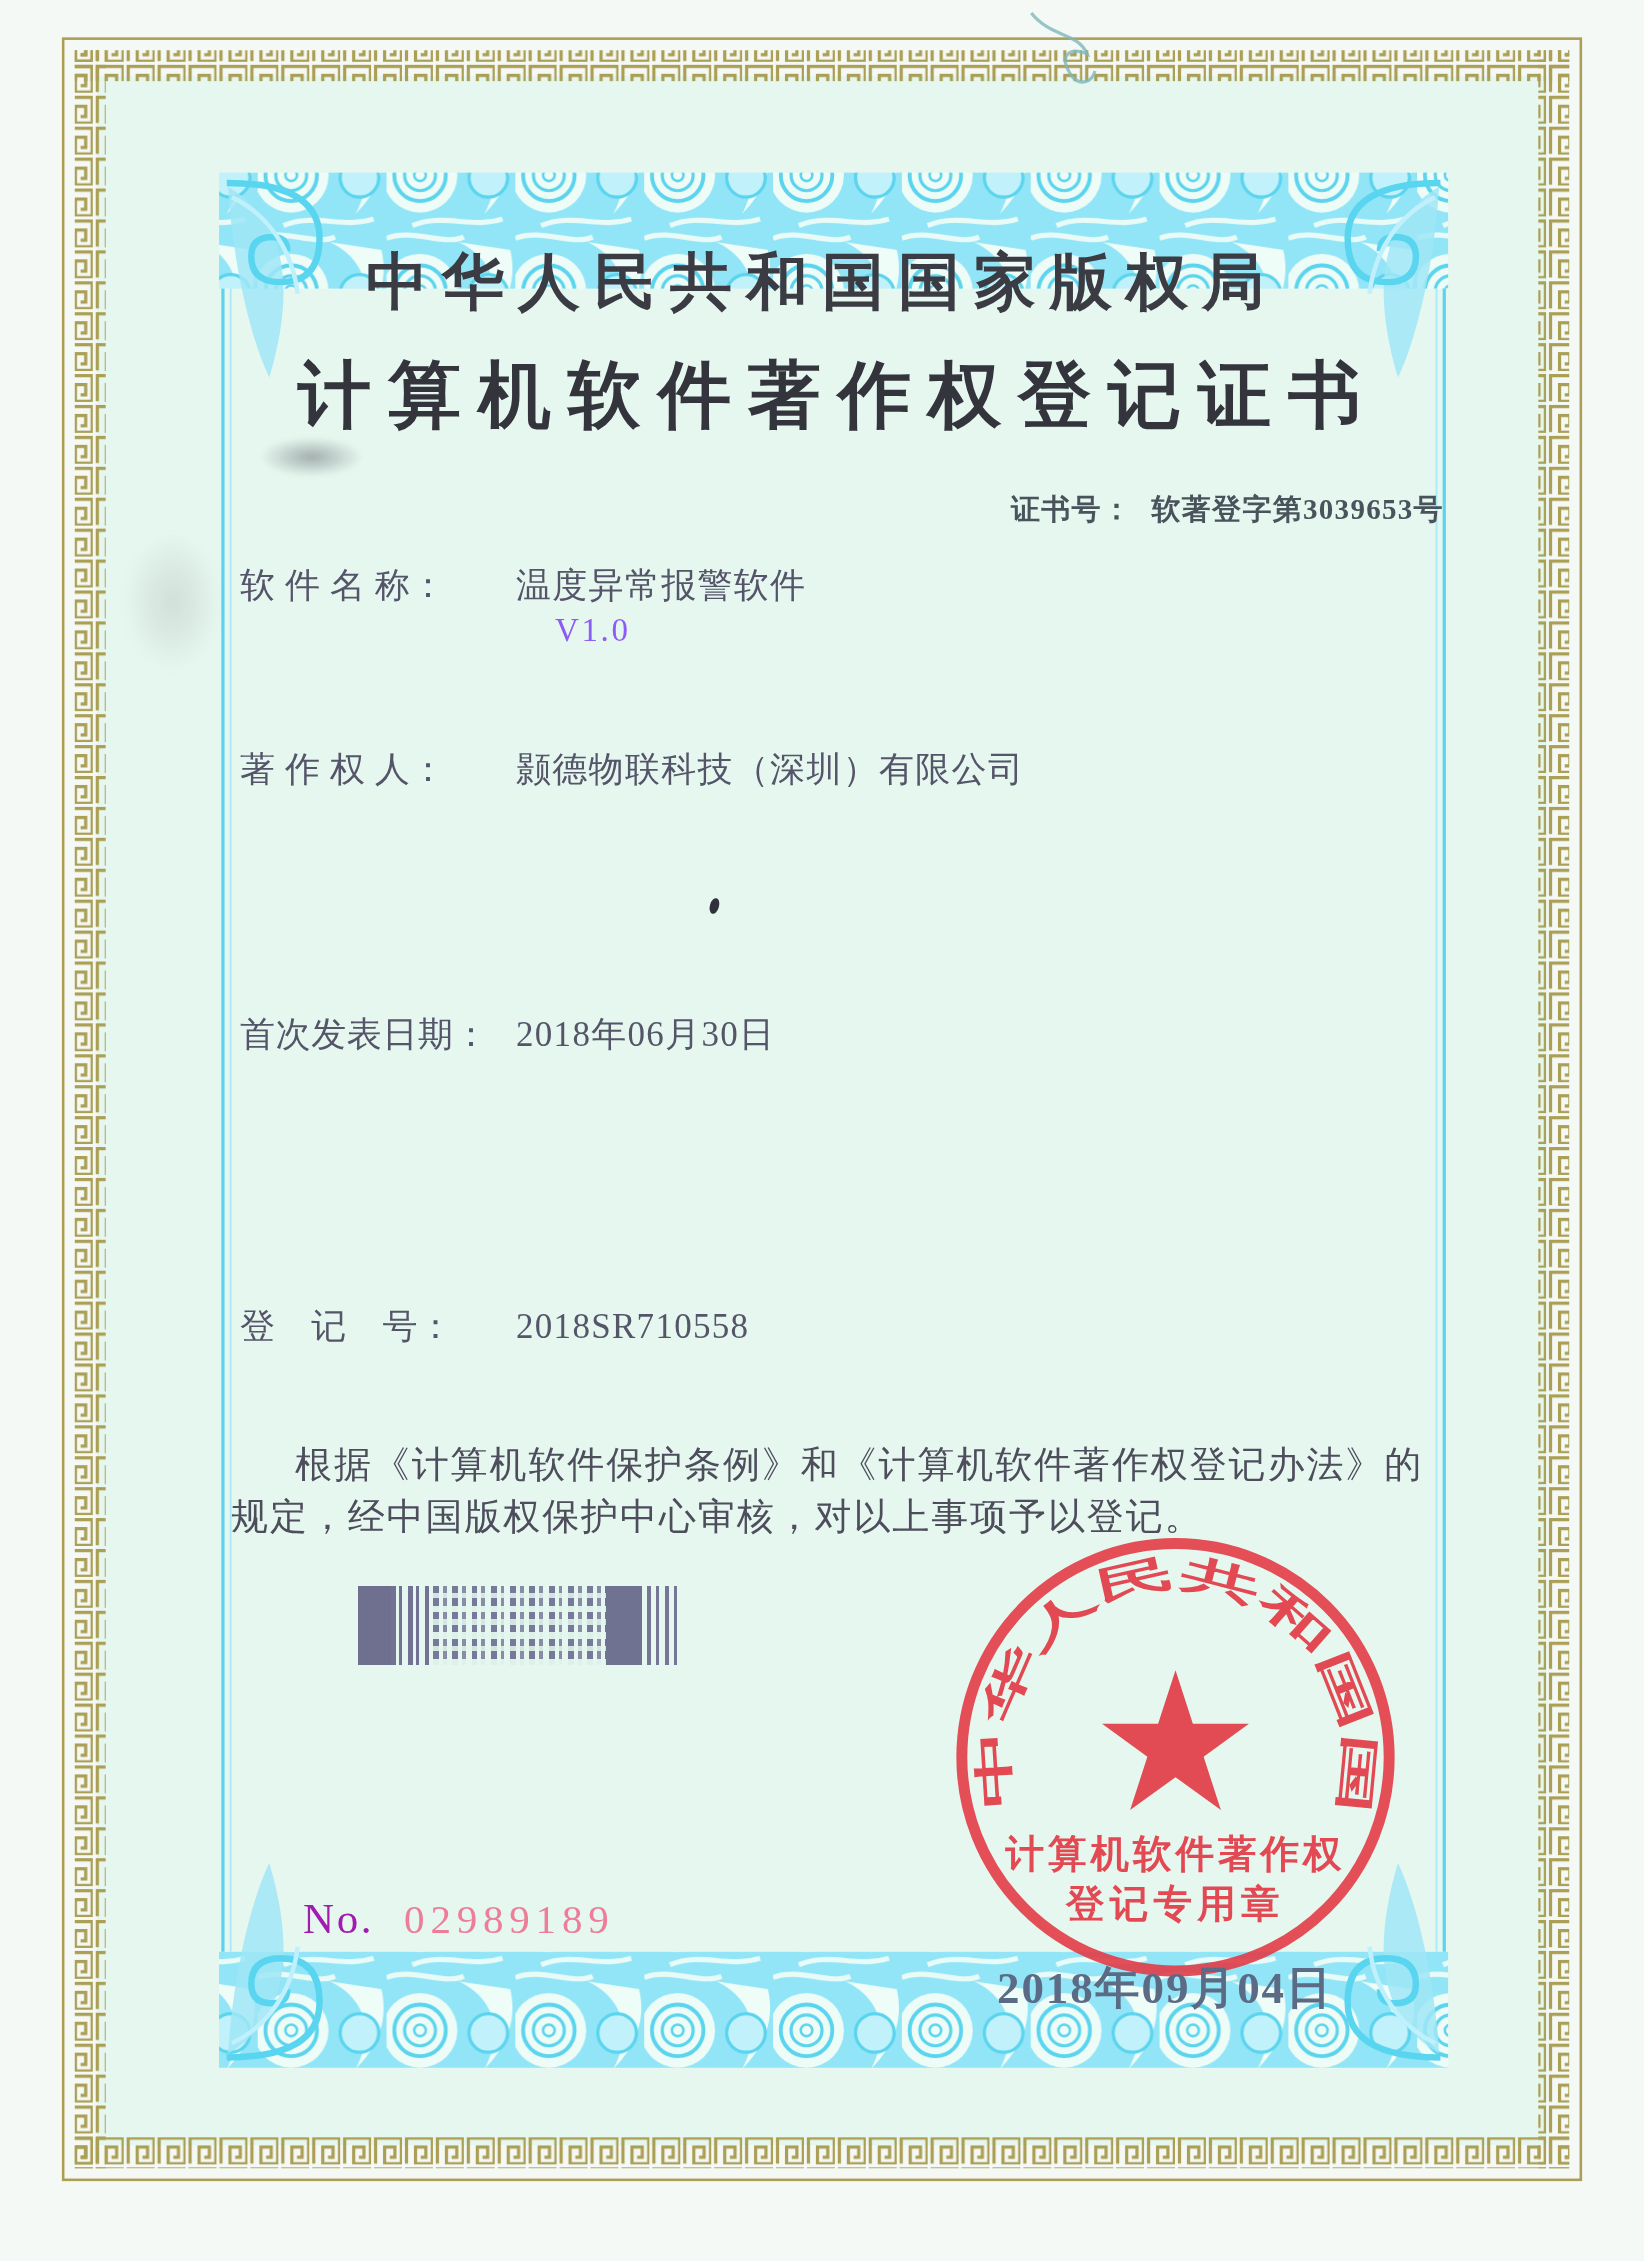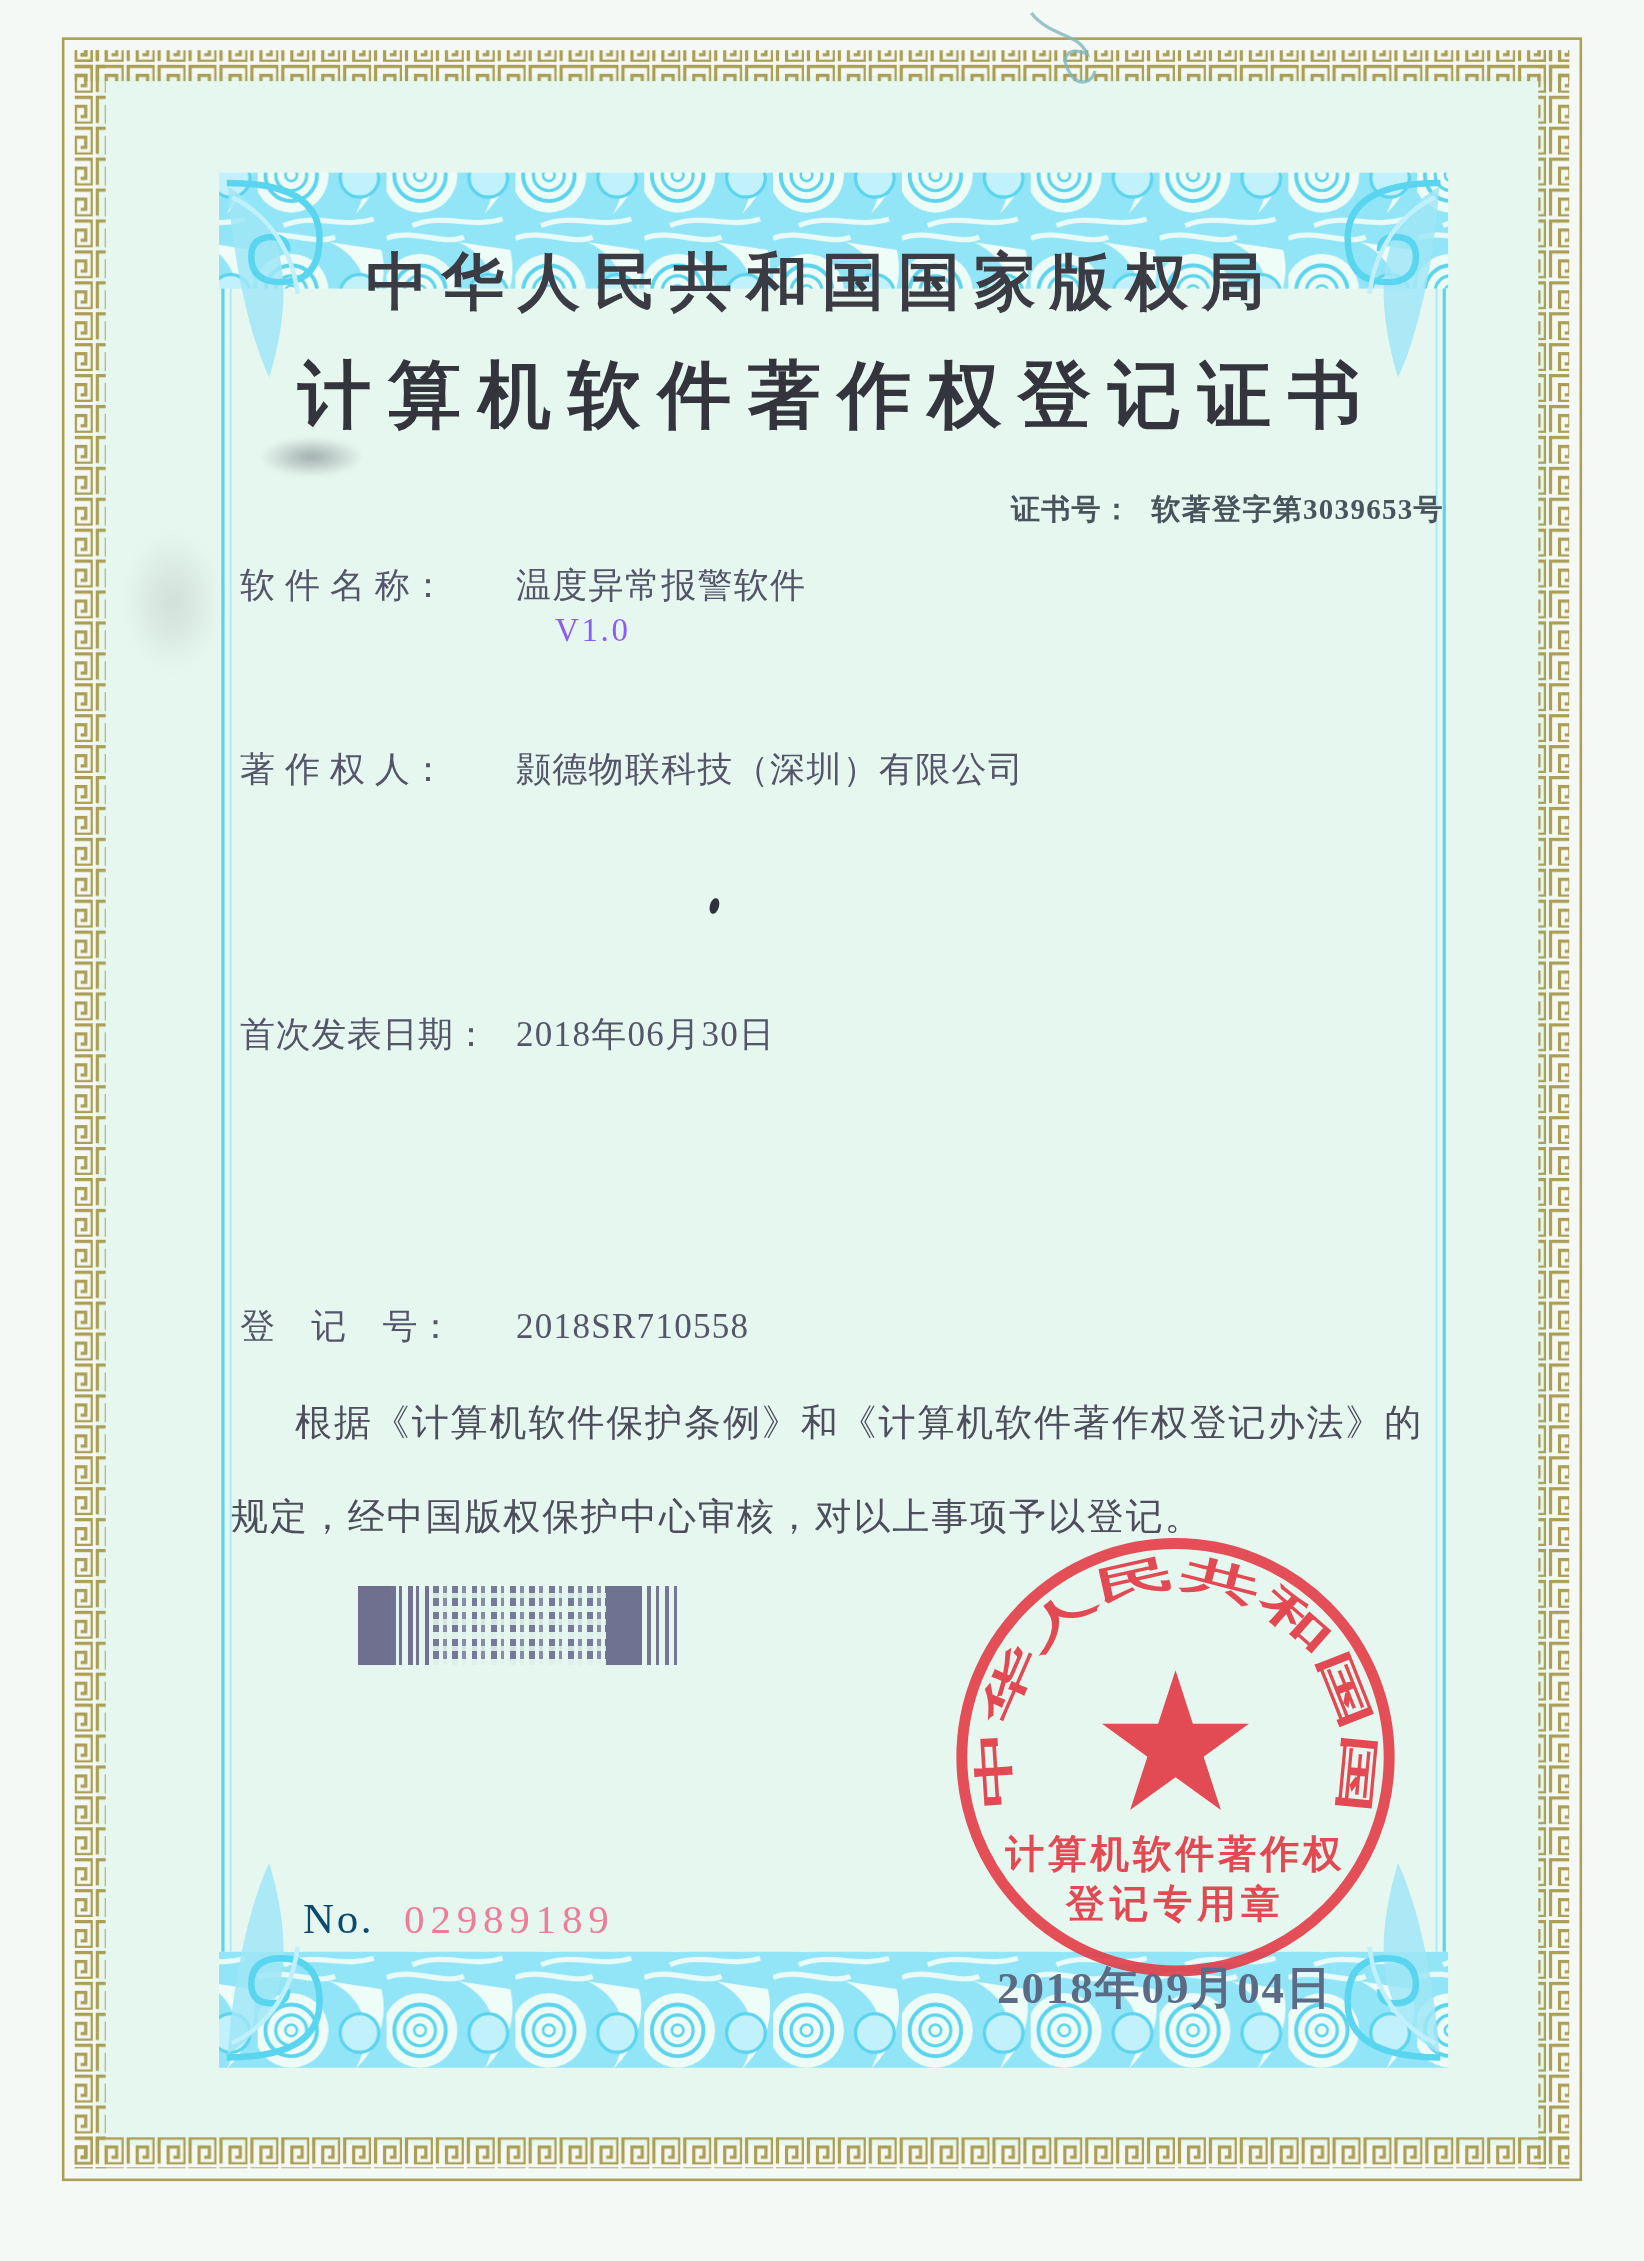--- a/index.html
+++ b/index.html
@@ -29,21 +29,21 @@
     letter-spacing:1.3px;white-space:nowrap;
   }
   .field-row .lbl{display:inline-block;width:276px;letter-spacing:0.6px;}
   .version-line{
     position:absolute;left:555px;top:612px;font-size:33px;color:#8b5cf6;letter-spacing:2.6px;
   }
   .para-line{
     position:absolute;font-size:37px;color:#4d4d5c;letter-spacing:1.9px;white-space:nowrap;
   }
   .serial-row{position:absolute;left:303px;top:1894px;white-space:nowrap;}
-  .serial-row .no{font-size:43px;color:#0c4a6e;letter-spacing:2.6px;}
+  .serial-row .no{font-size:43px;color:#a21caf;letter-spacing:2.6px;}
   .serial-row .num{font-size:41px;color:#ed7d99;letter-spacing:5.8px;margin-left:30px;}
   .seal-date{
     position:absolute;left:997px;top:1958px;width:399px;text-align:left;
     font-size:45px;font-weight:600;color:#5b6b85;letter-spacing:1.9px;
   }
   
   .barcode{
     position:absolute;left:358px;top:1586px;width:322px;height:79px;opacity:.93;
     background-repeat:no-repeat;
     background-image:
@@ -148,21 +148,21 @@
   <div class="field-row" style="top:1011px">
     <span class="lbl">首次发表日期：</span><span>2018年06月30日</span>
   </div>
 
 
 
   <div class="field-row" style="top:1303px">
     <span class="lbl">登　记　号：</span><span>2018SR710558</span>
   </div>
 
-  <div class="para-line" style="left:295px;top:1398px">根据《计算机软件保护条例》和《计算机软件著作权登记办法》的</div>
+  <div class="para-line" style="left:295px;top:1440px">根据《计算机软件保护条例》和《计算机软件著作权登记办法》的</div>
   <div class="para-line" style="left:231px;top:1492px">规定，经中国版权保护中心审核，对以上事项予以登记。</div>
 
   <div class="barcode"></div>
 
   <svg class="abs" width="457" height="502" style="left:947px;top:1532px" viewBox="0 0 710 780">
     <defs>
       <path id="sealArc" d="M104.5,426.5 A262,262 0 1 1 605.5,426.5" fill="none"></path>
     </defs>
     <circle cx="355" cy="350" r="332" fill="none" stroke="#e23b46" stroke-width="17" opacity="0.9"></circle>
     <text font-size="62" font-weight="700" fill="#e23b46" opacity="0.92" font-family="Liberation Serif, DejaVu Serif, serif">

